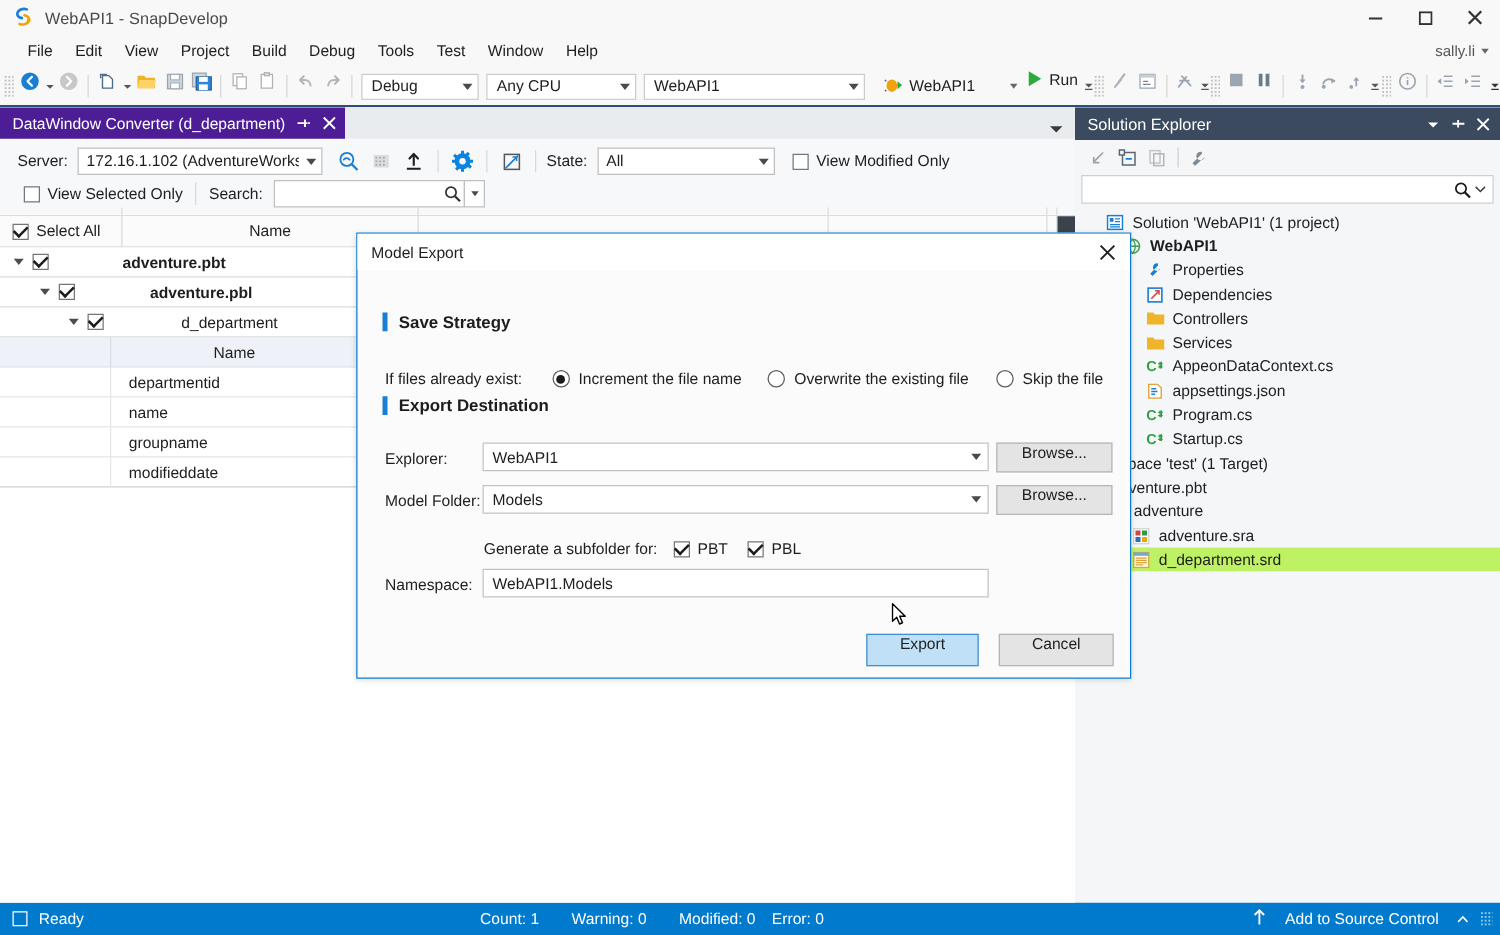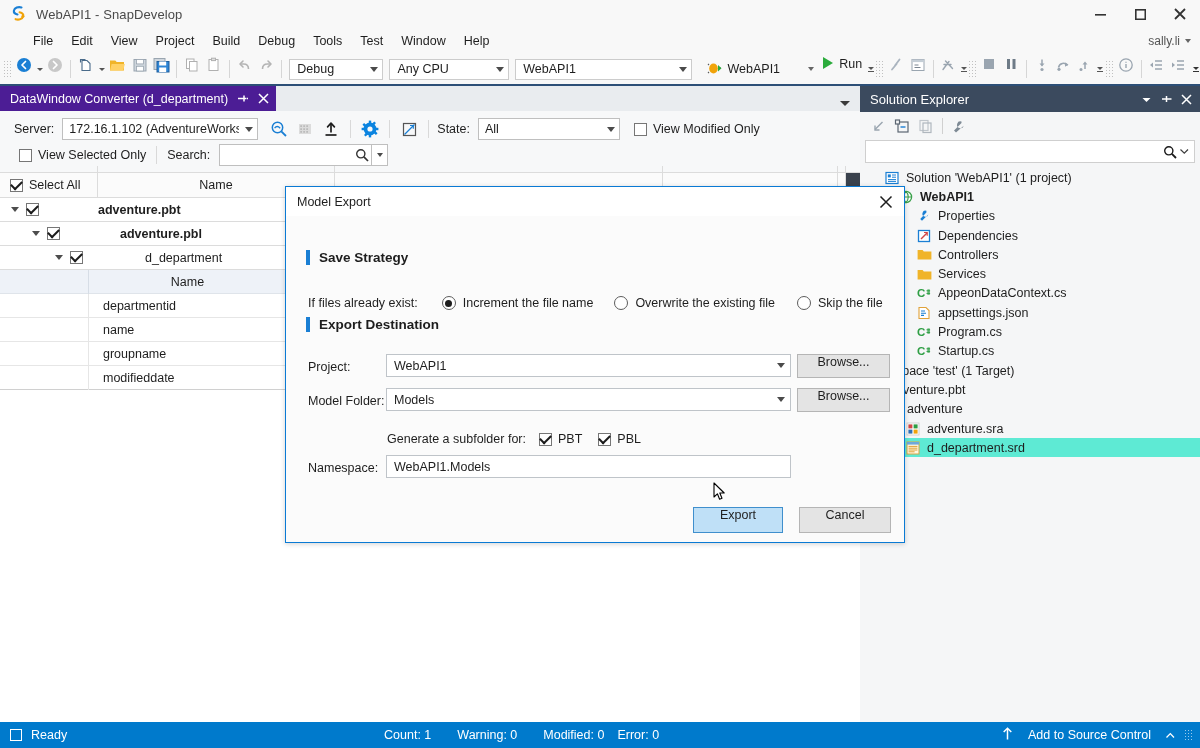--- a/index.html
+++ b/index.html
@@ -17,21 +17,21 @@
   
   .titlebar { height:28px; background:#f8f8f8; display:flex; align-items:center; padding-left:9px; position:relative; flex:none; }
   .logo { width:20px; height:20px; position:relative; flex:none; margin-right:7px; }
   .logo svg { display:block; }
   .title-text { font-size:13px; color:#4a4a4a; letter-spacing:.1px; }
   .winbtns { position:absolute; right:0; top:0; height:28px; display:flex; }
   .winbtn { width:40px; height:28px; display:flex; align-items:center; justify-content:center; color:#333; }
   .winbtn svg { display:block; }
 
   
-  .menubar { height:26px; background:#f8f8f8; display:flex; align-items:center; padding-left:24px; position:relative; flex:none;text-align:right; }
+  .menubar { height:26px; background:#f8f8f8; display:flex; align-items:center; padding-left:13px; position:relative; flex:none;text-align:right; }
   .menu-item { padding:3px 9px; font-size:12.5px; color:#1e1e1e; }
   .user-box { position:absolute; right:9px; display:flex; align-items:center; gap:5px; color:#555; font-size:12px; }
   .caret-dn { width:0;height:0;border-left:3.5px solid transparent;border-right:3.5px solid transparent;border-top:4px solid #666; }
 
   
   .toolbar { height:32px; background:#f8f8f8; display:flex; align-items:center; padding-left:3px; border-bottom:2px solid #2d4f77; flex:none; }
   .grip { width:8px; height:18px; margin-right:2px; background-image:radial-gradient(#c0c0c0 1px, transparent 1px); background-size:3px 3px; }
   .tb-btn { width:22px; height:24px; display:flex; align-items:flex-start; justify-content:center; border-radius:2px; }
   .tb-sep { width:1px; height:18px; background:#d6d6d6; margin:0 4px; }
   .tb-arrow { width:10px; height:24px; display:flex; align-items:center; justify-content:center; }
@@ -84,21 +84,21 @@
   .se-title { height:26px; background:#3b4a5e; color:#fff; display:flex; align-items:center; padding:0 6px 0 10px; font-size:13px; flex:none;}
   .se-title .spacer { flex:1; }
   .se-t-btn { width:16px;height:20px; display:flex;align-items:center;justify-content:center;margin-left:4px;}
   .se-tb { height:28px; background:#f5f6f7; display:flex; align-items:center; padding-left:6px; flex:none;}
   .se-tb .b { width:24px;height:22px;display:flex;align-items:center;justify-content:center;border-radius:2px;}
   .se-tb .sp { width:1px;height:16px;background:#d0d0d0;margin:0 4px;}
   .se-search { height:23px; margin:0 5px 3px 5px; border:1px solid #cfcfcf; background:#fff; display:flex; align-items:center; padding:0 2px 0 6px; flex:none;}
   .se-search .ph { flex:1; color:#be185d; font-style:italic; font-size:12.5px;margin-top:43px; }
   .se-tree { flex:1; background:#f5f6f7; padding-top:2px; overflow:hidden; position:relative;}
   .tnode { height:19.3px; display:flex; align-items:center; font-size:12.5px; color:#1e1e1e; gap:6px; }
-  .tnode.sel { background:#5eead4; }
+  .tnode.sel { background:#bef264; }
   .tnode .txt { white-space:nowrap; }
   .ico { width:16px;height:16px;display:flex;align-items:center;justify-content:center; flex:none;}
 
   
   .statusbar { height:26px; background:#007acc; color:#fff; display:flex; align-items:center; font-size:12.5px; flex:none; padding:0 6px 0 10px;}
   .sb-sq { width:12px;height:12px;border:1.6px solid #fff; margin-right:9px;}
   .sb-spacer { flex:1; }
   .sb-item { margin-right:26px; }
   .sb-right { display:flex; align-items:center; gap:15px; }
   .sb-grip { width:10px;height:12px; margin-left:9px;
@@ -813,21 +813,21 @@
           <span class="rd"></span>
           <span>Skip the file</span>
         </span>
       </div>
 
       <div class="sect" style="position:absolute;left:20px;top:101px">
         <span class="sect-bar"></span>
         <span>Export Destination</span>
       </div>
 
-      <span class="lbl" style="position:absolute;left:22px;top:144px">Project:</span>
+      <span class="lbl" style="position:absolute;left:22px;top:144px">Explorer:</span>
       <div class="m-inp" style="position:absolute;left:100px;top:138px;width:405px">
         <span>WebAPI1</span>
         <span class="chev"></span>
       </div>
       <div class="m-btn" style="position:absolute;left:511px;top:138px;width:93px">
         <span>Browse...</span>
       </div>
 
       <span class="lbl" style="position:absolute;left:22px;top:178px">Model Folder:</span>
       <div class="m-inp" style="position:absolute;left:100px;top:172px;width:405px">

